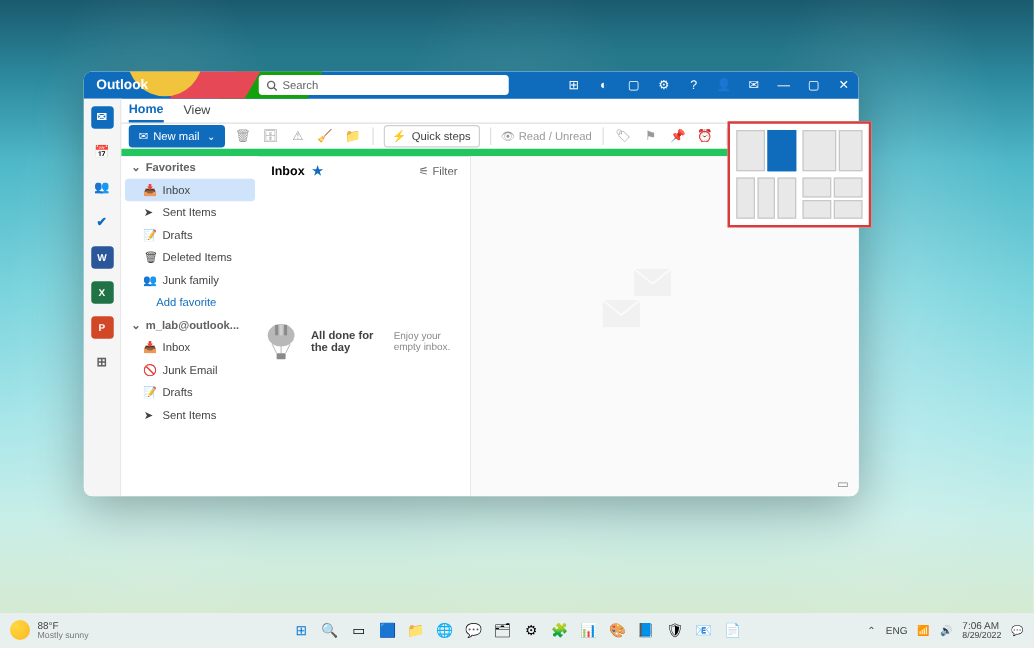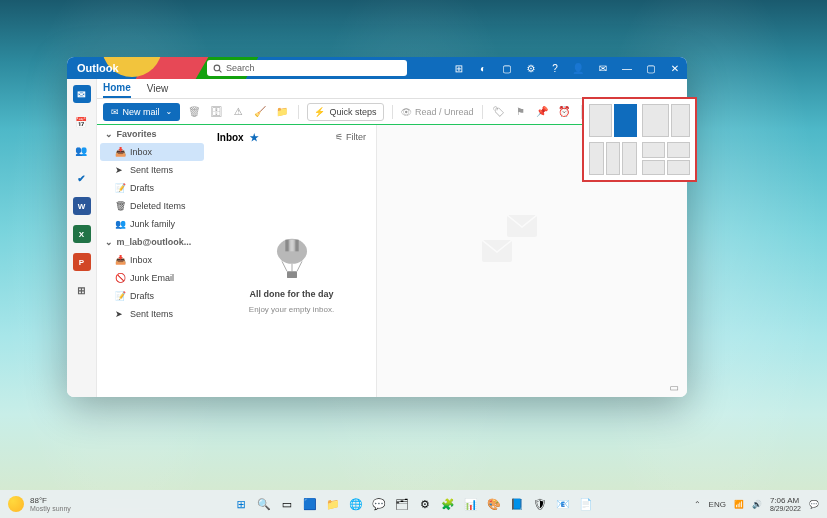--- a/index.html
+++ b/index.html
@@ -12,21 +12,21 @@
 .deco-r{position:absolute;width:60px;height:22px;background:#e74856;top:0;left:75px;transform:skewX(-30deg)}
 .deco-g{position:absolute;width:70px;height:22px;background:#13a10e;top:0;left:115px;transform:skewX(-30deg)}
 .app-name{position:relative;z-index:2;margin-left:10px;font-weight:600;font-size:11px}
 .search{position:absolute;left:140px;top:3px;width:200px;height:16px;background:#fff;border-radius:3px;display:flex;align-items:center;padding:0 6px;color:#616161;font-size:9px;z-index:3}
 .search svg{margin-right:4px}
 .tb-icons{position:absolute;right:0;top:0;height:22px;display:flex;align-items:center}
 .tb-icons span{width:24px;height:22px;display:flex;align-items:center;justify-content:center;color:#fff;font-size:10px}
 .tabs{height:20px;border-bottom:1px solid #e0e0e0;display:flex;align-items:center;padding:0 36px;font-size:10px;gap:16px}
 .tab{color:#424242;padding:3px 0}
 .tab.active{color:#0f6cbd;border-bottom:2px solid #0f6cbd;font-weight:600}
-.ribbon{height:26px;border-bottom:1px solid #22c55e;display:flex;align-items:center;padding:0 8px 0 36px;gap:6px}
+.ribbon{height:26px;border-bottom:6px solid #22c55e;display:flex;align-items:center;padding:0 8px 0 36px;gap:6px}
 .newmail{background:#0f6cbd;color:#fff;font-size:9px;height:18px;padding:0 8px;border-radius:3px;display:flex;align-items:center;gap:4px}
 .newmail::before{content:"✉";font-size:9px}
 .newmail::after{content:"⌄";font-size:8px;margin-left:2px}
 .rb-icon{width:16px;height:16px;color:#999;display:flex;align-items:center;justify-content:center;font-size:10px}
 .rb-sep{width:1px;height:14px;background:#e0e0e0;margin:0 2px}
 .quicksteps{border:1px solid #d0d0d0;border-radius:3px;height:18px;padding:0 6px;font-size:9px;display:flex;align-items:center;gap:4px;color:#424242}
 .quicksteps::before{content:"⚡";color:#f2c43d}
 .readunread{font-size:9px;color:#999;display:flex;align-items:center;gap:3px}
 .app-rail{position:absolute;left:0;top:22px;bottom:0;width:30px;background:#f5f5f5;border-right:1px solid #e8e8e8;display:flex;flex-direction:column;align-items:center;padding-top:6px;gap:10px}
 .rail-icon{width:18px;height:18px;border-radius:3px;display:flex;align-items:center;justify-content:center;font-size:10px;color:#fff;font-weight:bold}
@@ -36,21 +36,21 @@
 .sb-item.sel{background:#cfe4fa;border-radius:3px;margin:0 3px;padding-left:15px}
 .sb-item svg,.sb-item .ico{width:10px;height:10px;flex-shrink:0}
 .addfav{color:#0f6cbd;padding:4px 8px 4px 28px}
 .upgrade{padding:6px 8px 6px 18px;font-size:8px;color:#616161;line-height:1.3}
 .content{position:absolute;left:140px;top:68px;right:0;bottom:0;display:flex}
 .msglist{width:170px;border-right:1px solid #e8e8e8;display:flex;flex-direction:column}
 .msghead{height:24px;display:flex;align-items:center;justify-content:space-between;padding:0 10px;font-size:10px}
 .msghead .l{display:flex;align-items:center;gap:6px;font-weight:600}
 .msghead .star{color:#0f6cbd}
 .msghead .r{color:#616161;font-size:9px;display:flex;align-items:center;gap:3px}
-.empty{flex:1;display:flex;flex-direction:column;align-items:center;justify-content:center;gap:6px}
+.empty{flex:1;display:flex;flex-direction:row;align-items:center;justify-content:center;gap:6px}
 .balloon{width:50px;height:50px}
 .empty-title{font-size:9px;font-weight:600;color:#424242}
 .empty-sub{font-size:8px;color:#8a8a8a}
 .reading{flex:1;background:#fafafa;position:relative}
 .reading svg{position:absolute;opacity:0.15}
 .ck{position:absolute;left:30px;top:68px;width:110px;height:16px;display:flex;justify-content:flex-end;padding-right:6px;align-items:center;color:#999;font-size:9px}
 .snap{position:absolute;top:97px;left:582px;width:115px;height:85px;background:#fff;border:2px solid #d83b3b;padding:5px;display:flex;flex-direction:column;gap:5px}
 .snap-row{display:flex;gap:5px;flex:1}
 .snap-g{display:flex;gap:2px;flex:1}
 .snap-c{background:#e8e8e8;border:1px solid #c8c8c8;flex:1}
@@ -159,20 +159,21 @@
         <span>Drafts</span>
       </div>
     <div class="sb-item">
         <span class="ico">🗑</span>
         <span>Deleted Items</span>
       </div>
     <div class="sb-item">
         <span class="ico">👥</span>
         <span>Junk family</span>
       </div>
+    <div class="addfav">Add favorite</div>
     <div class="sb-section">
         <span>⌄</span>
         <span>m_lab@outlook...</span>
       </div>
     <div class="sb-item">
         <span class="ico">📥</span>
         <span>Inbox</span>
       </div>
     <div class="sb-item">
         <span class="ico">🚫</span>

